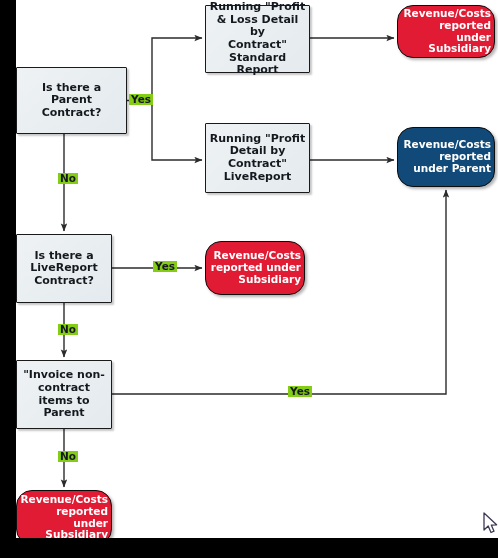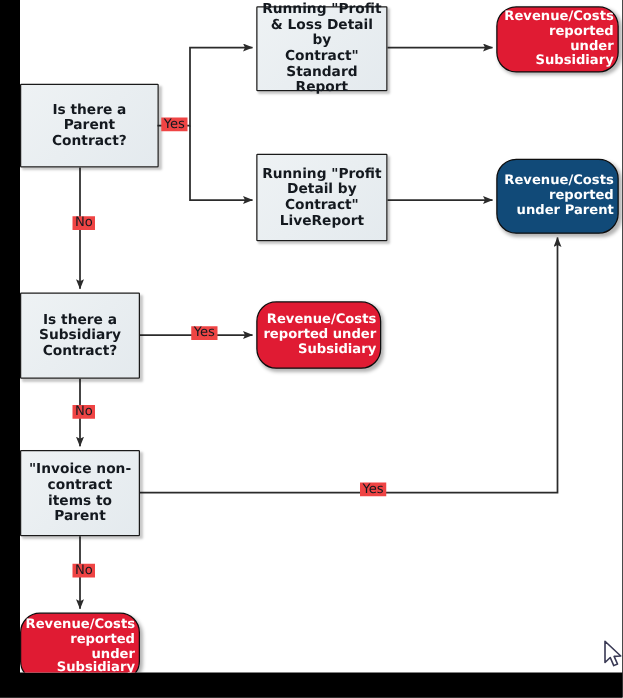--- a/index.html
+++ b/index.html
@@ -66,23 +66,23 @@
     font-weight: bold;
     box-shadow: 2px 2px 3px rgba(0,0,0,0.3);
     text-align: right;
   }
   .pill-red { background: #e01b33; }
   .pill-blue { background: #114a78; }
 
   .edge-label {
     position: absolute;
     font-size: 10.5px;
-    font-weight: normal;
+    font-weight: bold;
     color: #14191f;
-    background: #ef4444;
+    background: #84cc16;
     padding: 0 2px;
     line-height: 1;
     white-space: nowrap;
   }
   #cursor {
     position: absolute;
     pointer-events: none;
   }
 </style>
 </head>
@@ -144,21 +144,21 @@
     </div>
 
     <div class="node pill pill-blue" style="left:381px;top:127px;width:98px;height:60px;">
       <span class="node-text">Revenue/Costs
 reported
 under Parent</span>
     </div>
 
     <div class="node rect" style="left:0px;top:234px;width:96px;height:69px;">
       <span class="node-text">Is there a
-Subsidiary
+LiveReport
 Contract?</span>
     </div>
 
     <div class="node pill pill-red" style="left:189px;top:241px;width:100px;height:54px;">
       <span class="node-text">Revenue/Costs
 reported under
 Subsidiary</span>
     </div>
 
     <div class="node rect" style="left:0px;top:360px;width:96px;height:69px;">

